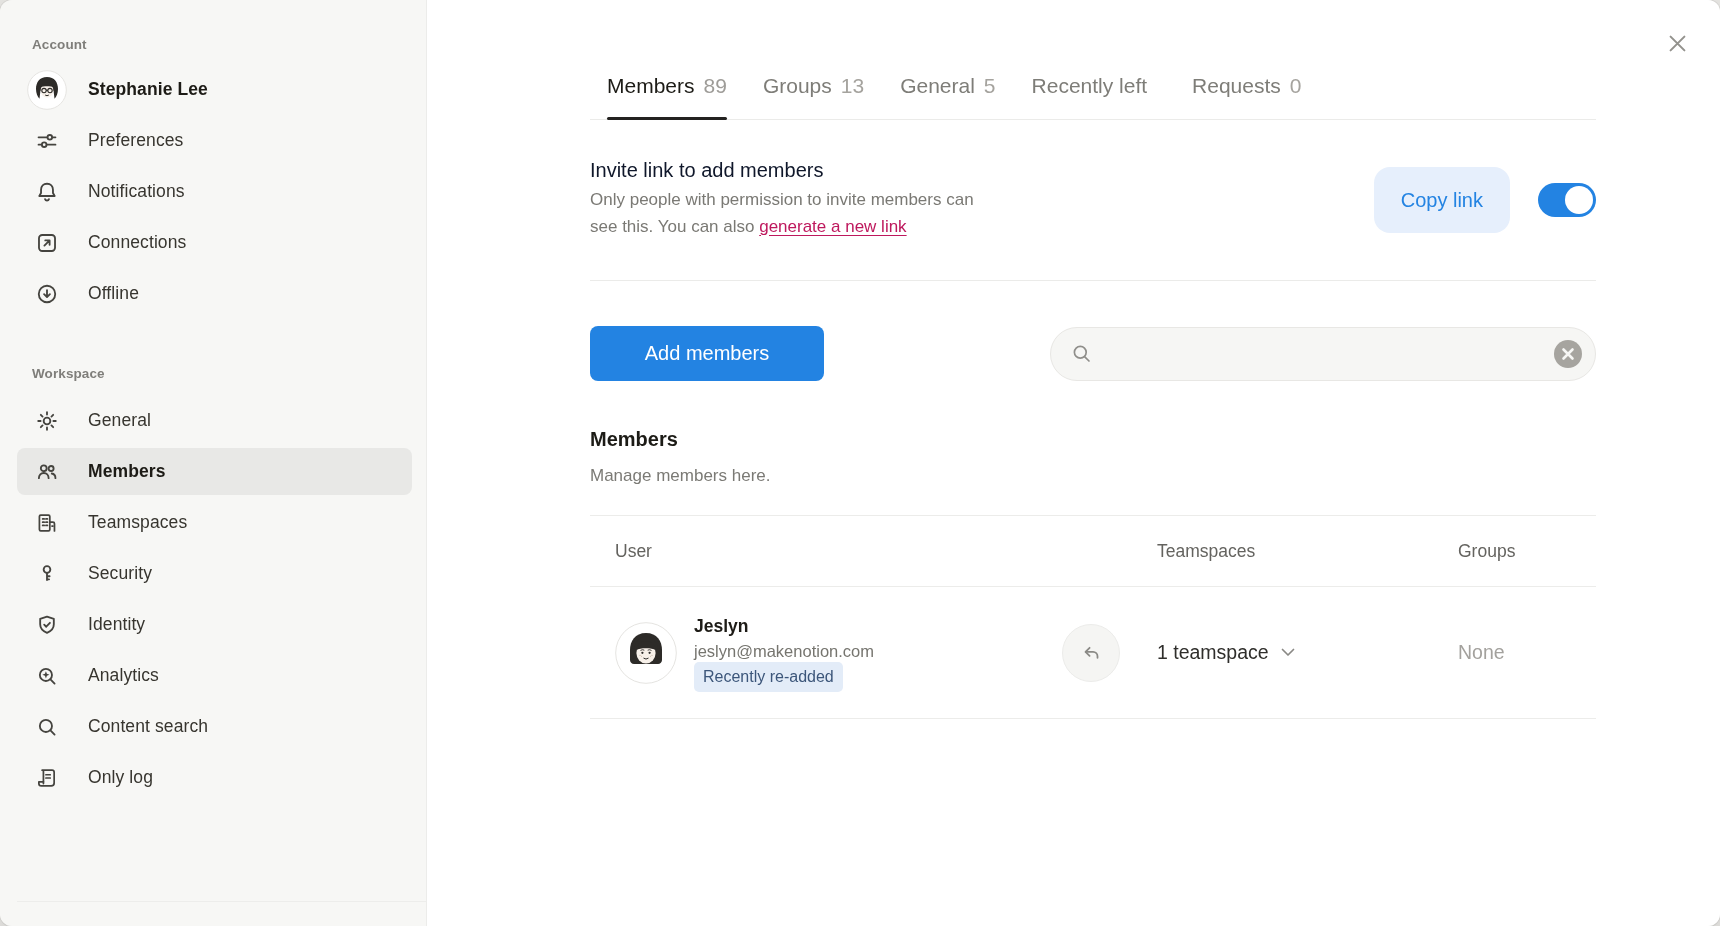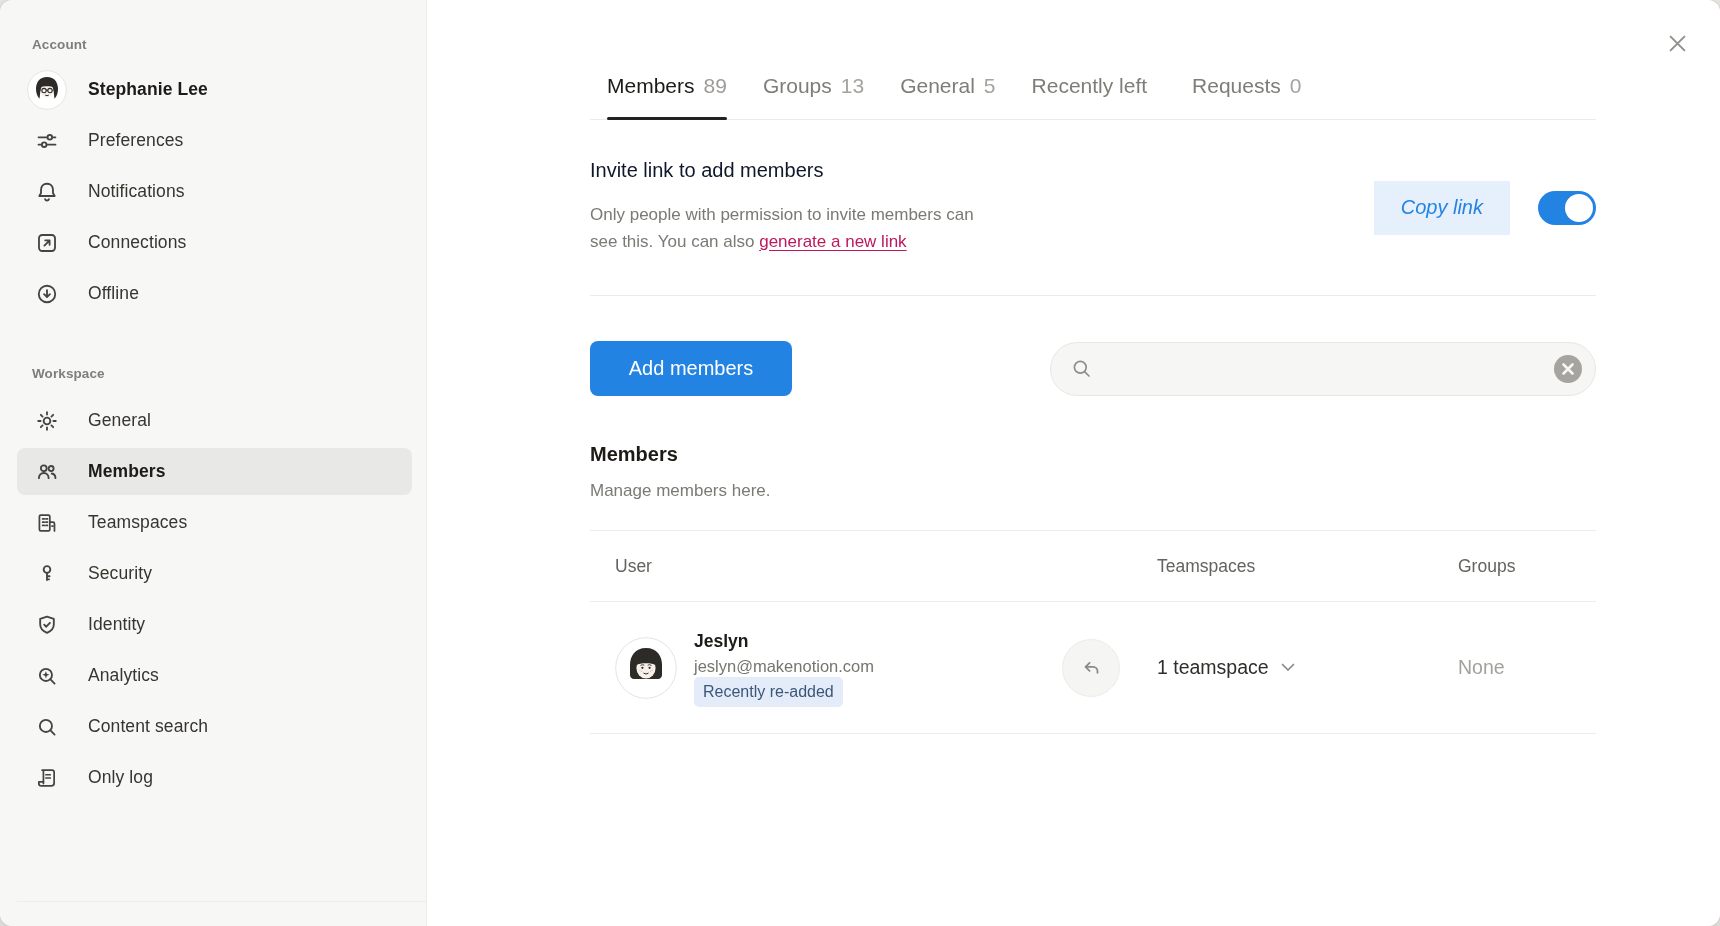--- a/index.html
+++ b/index.html
@@ -33,33 +33,33 @@
   .tab { display:flex; gap:9px; font-size:21px; padding-bottom:21px; position:relative;
          color:#7e7d78; cursor:pointer; white-space:nowrap; }
   .tab .cnt { color:#a5a39e; }
   .tab.active { color:#1c1b16; font-weight:500; }
   .tab.active .cnt { color:#9e9c98; font-weight:400; }
   .tab.active::after { content:""; position:absolute; left:0; right:0; bottom:-1px; height:3px;
                        background:#232220; border-radius:2px; }
 
   .invite-row { display:flex; justify-content:space-between; margin-top:36px; }
   .invite-title { font-size:20px; color:#0f172a; line-height:28px; }
-  .invite-desc { margin-top:17px; font-size:17px; line-height:27px; color:#7a7974; }
+  .invite-desc { margin-top:2px; font-size:17px; line-height:27px; color:#7a7974; }
   .invite-desc a { color:#be185d; text-decoration:underline; text-underline-offset:3px; cursor:pointer; }
   .invite-controls { display:flex; align-items:center; gap:28px; margin-top:4px; }
-  .copy-btn { height:54px; padding:0 27px; background:#e6effc; color:#2383e2; font-size:20px;
-              font-weight:500; border:none; border-radius:1px; cursor:pointer;
-              font-family:"Liberation Sans", sans-serif;font-style:italic; }
+  .copy-btn { height:66px; padding:0 27px; background:#e6effc; color:#2383e2; font-size:20px;
+              font-weight:500; border:none; border-radius:16px; cursor:pointer;
+              font-family:"Liberation Sans", sans-serif; }
   .toggle { width:58px; height:34px; border-radius:17px; background:#2383e2; position:relative; cursor:pointer; }
   .toggle .knob { position:absolute; top:3px; right:3px; width:28px; height:28px; border-radius:50%; background:#fff; }
 
   .divider { border-top:1px solid #ebebe9; margin-top:40px; }
 
   .actions-row { display:flex; justify-content:space-between; align-items:center; margin-top:45px; }
-  .add-btn { width:202px; height:55px; background:#2383e2; color:#fff; border:none; border-radius:8px;
+  .add-btn { width:234px; height:55px; background:#2383e2; color:#fff; border:none; border-radius:8px;
              font-size:20px; font-weight:500; cursor:pointer; font-family:"Liberation Sans", sans-serif; }
   .search-pill { width:546px; height:54px; border:1px solid #e8e7e4; background:#f6f6f4; border-radius:27px;
                  display:flex; align-items:center; padding:0 12px 0 20px; }
   .search-pill input { flex:1; border:none; outline:none; background:transparent; font-size:18px;
                        color:#37352f; margin-left:12px; font-family:"Liberation Sans", sans-serif; }
   .clear-btn { width:30px; height:30px; border:none; background:transparent; cursor:pointer; padding:0;
                display:flex; align-items:center; justify-content:center; }
 
   .members-title { margin-top:44px; font-size:20px; font-weight:700; color:#1c1b16; line-height:28px; }
   .members-sub { margin-top:9px; font-size:17px; color:#7b7a75; line-height:27px; }

